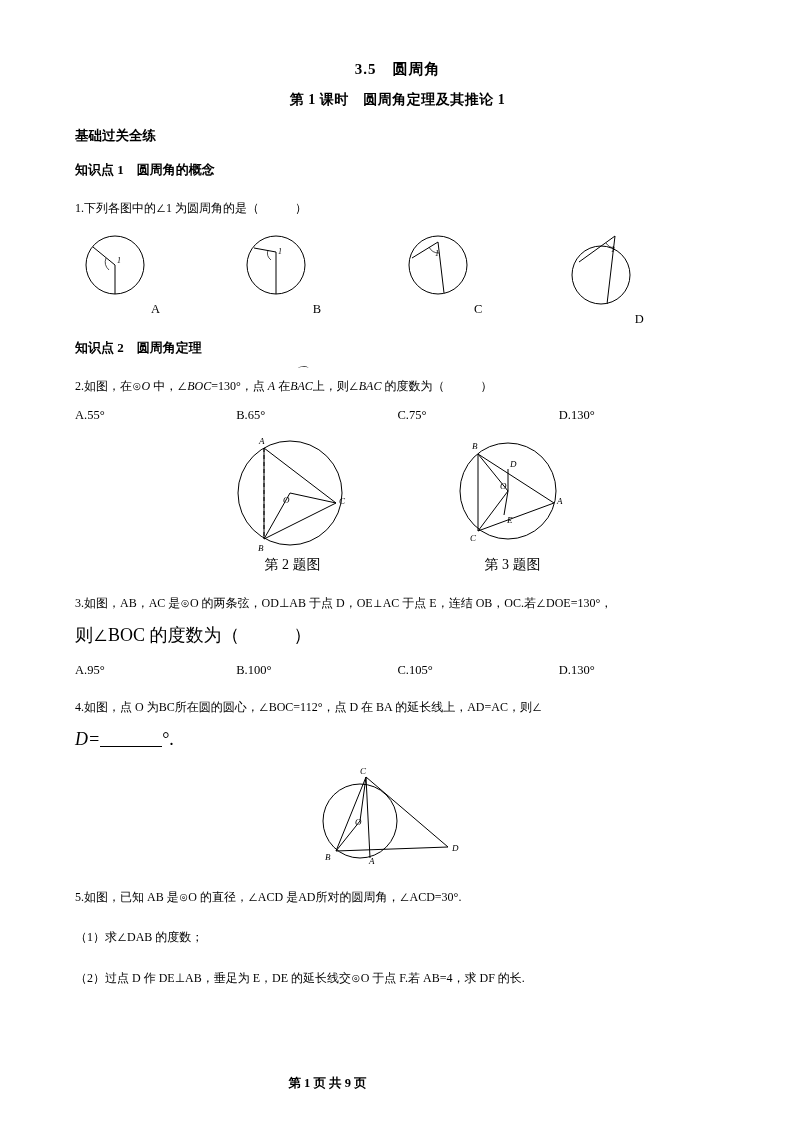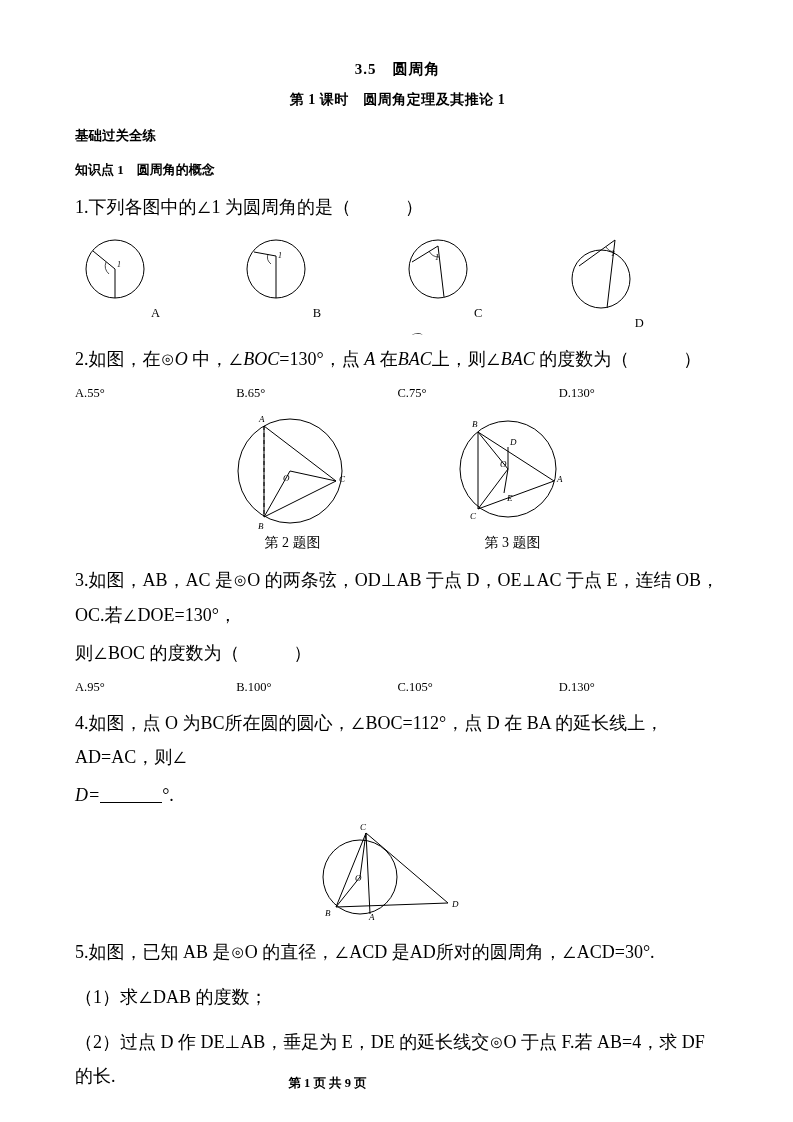--- a/index.html
+++ b/index.html
@@ -45,22 +45,22 @@
     font-weight: bold;
     font-size: 13.5px;
     margin: 18px 0 16px 0;
   }
   .kp-head {
     font-weight: bold;
     font-size: 13px;
     margin: 12px 0 0 0;
   }
   .q {
-    font-size: 18px;
-    margin: 11px 0 0 0;
+    font-size: 12px;
+    margin: 18px 0 0 0;
     line-height: 1.9;
   }
   .q-indent {
     font-size: 18px;
     margin: 4px 0 0 0;
     line-height: 1.9;
   }
   .opts {
     display: flex;
     font-size: 12.5px;
@@ -187,20 +187,21 @@
           <circle cx="42" cy="45" r="29" stroke="#000" fill="none" stroke-width="1"></circle>
           <line x1="56" y1="6" x2="20" y2="32" stroke="#000" stroke-width="1"></line>
           <line x1="56" y1="6" x2="48" y2="74" stroke="#000" stroke-width="1"></line>
           <path d="M 47 13 A 11 11 0 0 0 56 18" stroke="#000" fill="none" stroke-width="0.7"></path>
           <text x="52" y="22" font-size="8" font-family="Liberation Serif, serif" font-style="italic">1</text>
         </svg>
         <div class="fig-label">D</div>
       </div>
     </div>
 
+    <div class="kp-head">知识点 2　圆周角定理</div>
 
     <div class="q"><span>2.如图，在⊙</span><em>O</em><span> 中，∠</span><em>BOC</em><span>=130°，点 </span><em>A</em><span> 在</span><em class="arc-over">BAC</em><span>上，则∠</span><em>BAC</em><span> 的度数为（　　　）</span></div>
 
     <div class="opts">
       <span>A.55°</span>
       <span>B.65°</span>
       <span>C.75°</span>
       <span>D.130°</span>
     </div>
 

